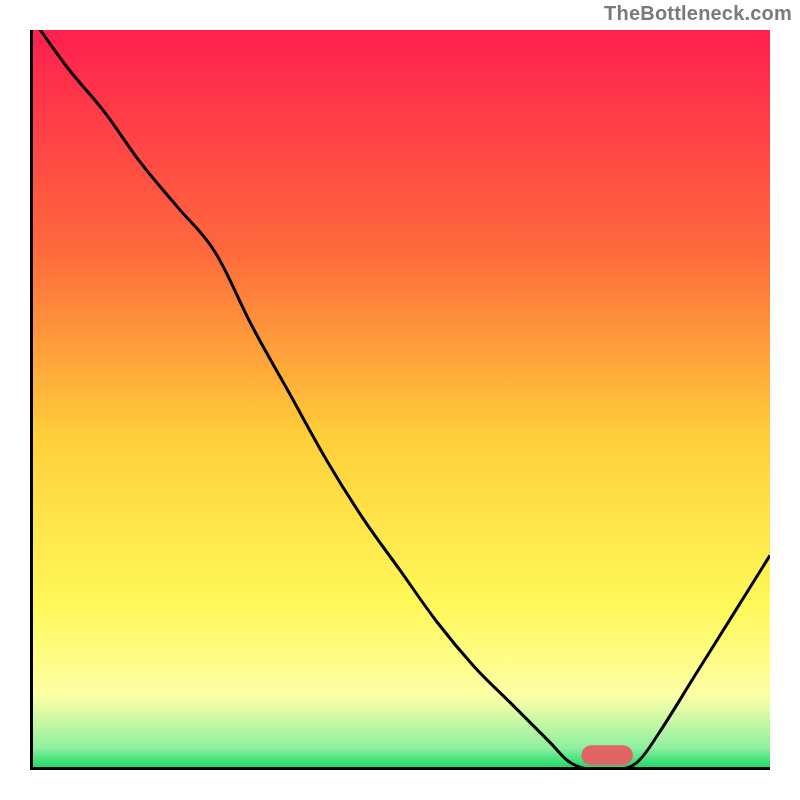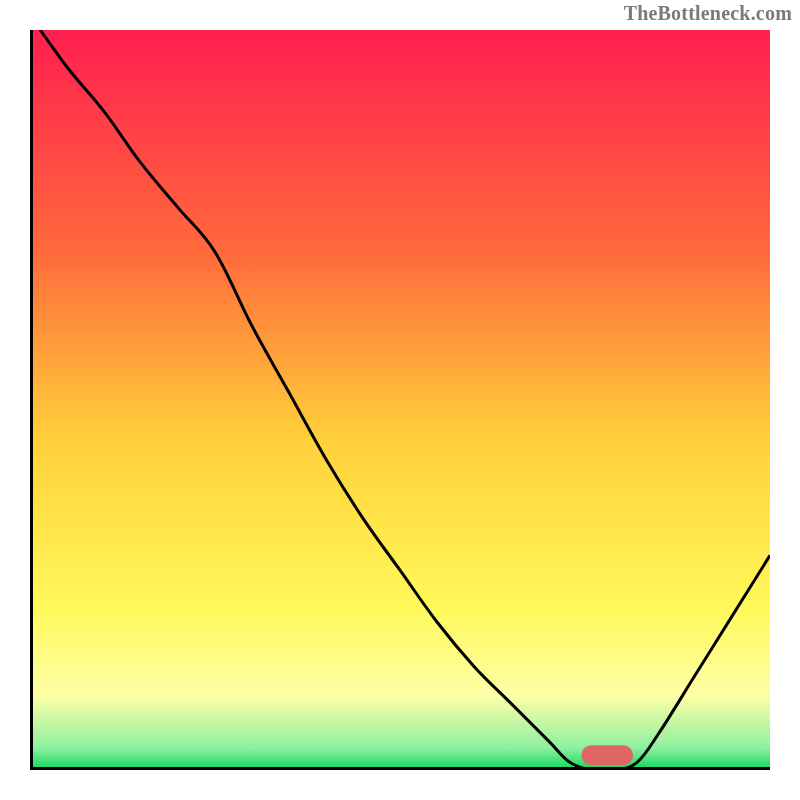--- a/index.html
+++ b/index.html
@@ -12,21 +12,21 @@
   }
   .container {
     position: relative;
     width: 800px;
     height: 800px;
   }
   .attribution {
     position: absolute;
     top: 2px;
     right: 8px;
-    font-family: Liberation Serif, serif;
+    font-family: Liberation Sans, sans-serif;
     font-size: 20px;
     font-weight: bold;
     color: #7a7a7a;
     letter-spacing: 0.2px;
   }
   .plot {
     position: absolute;
     left: 30px;
     top: 30px;
     width: 740px;

